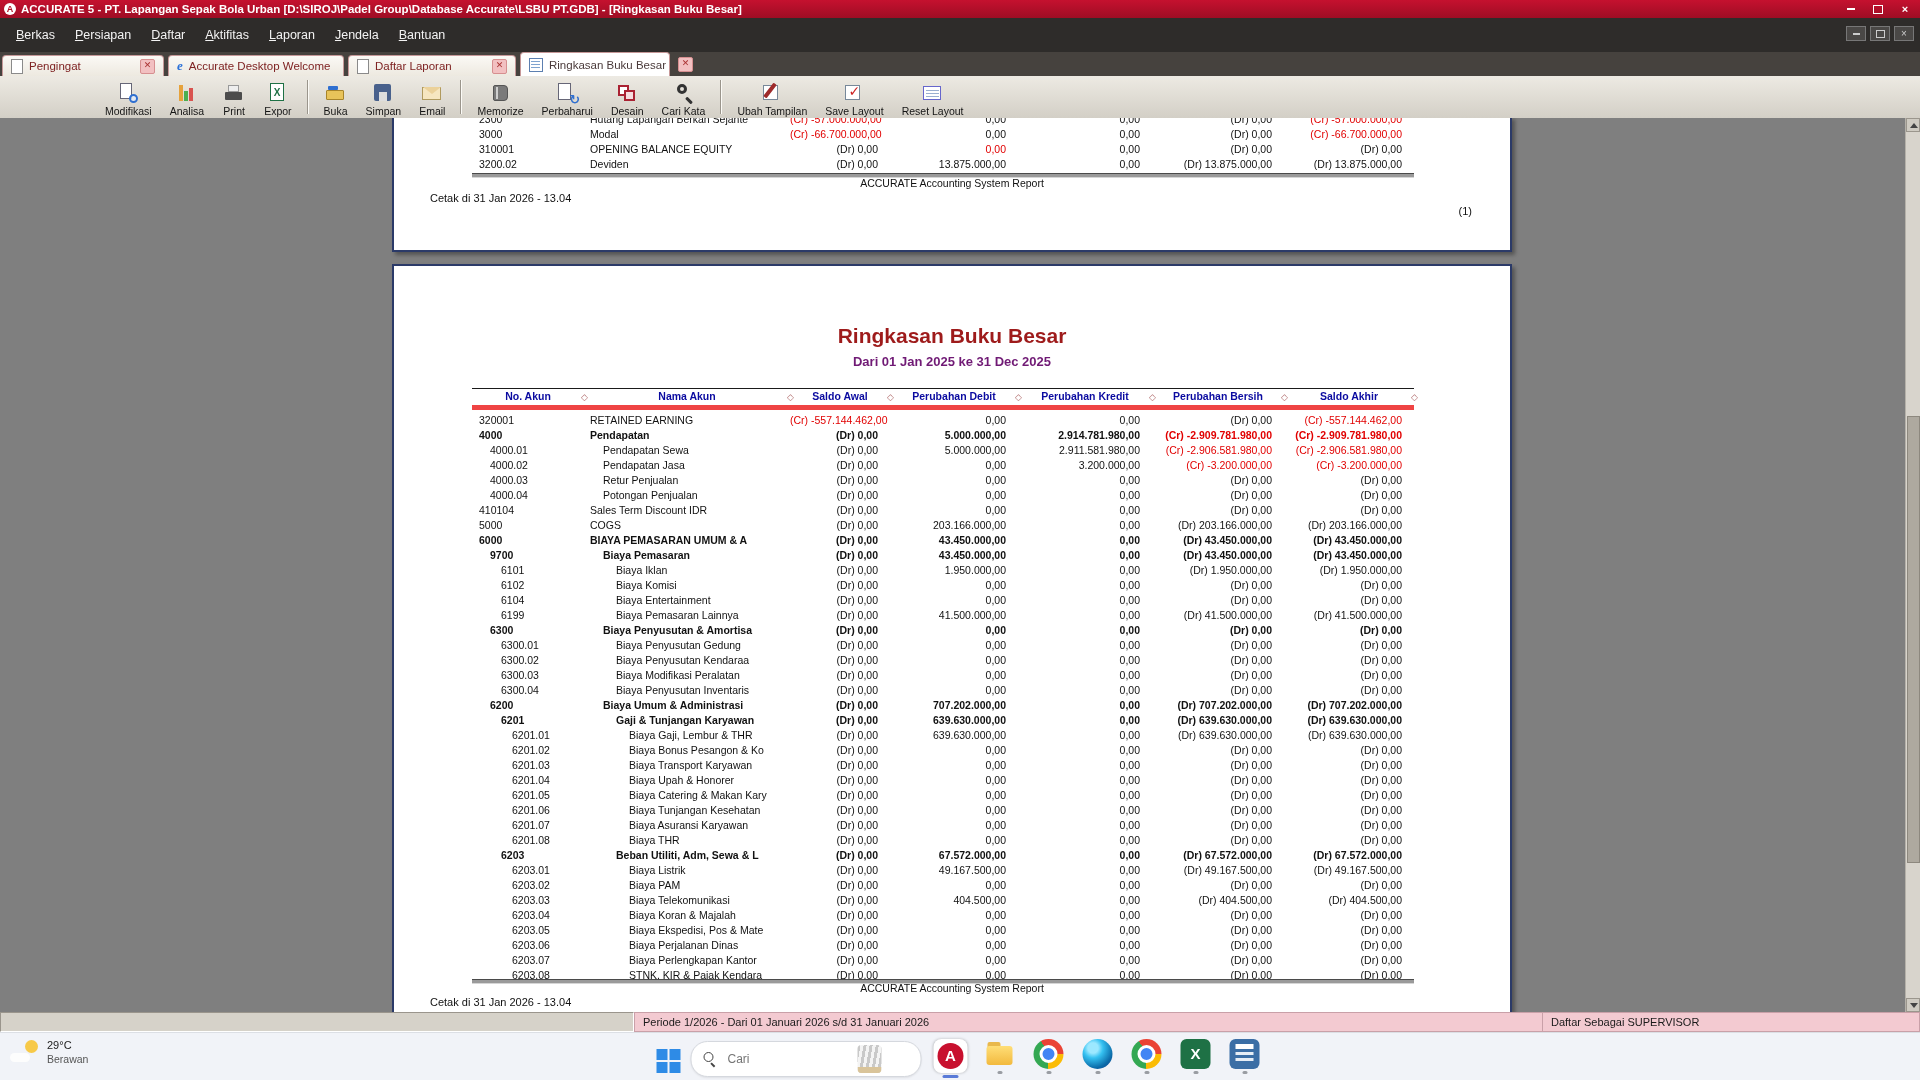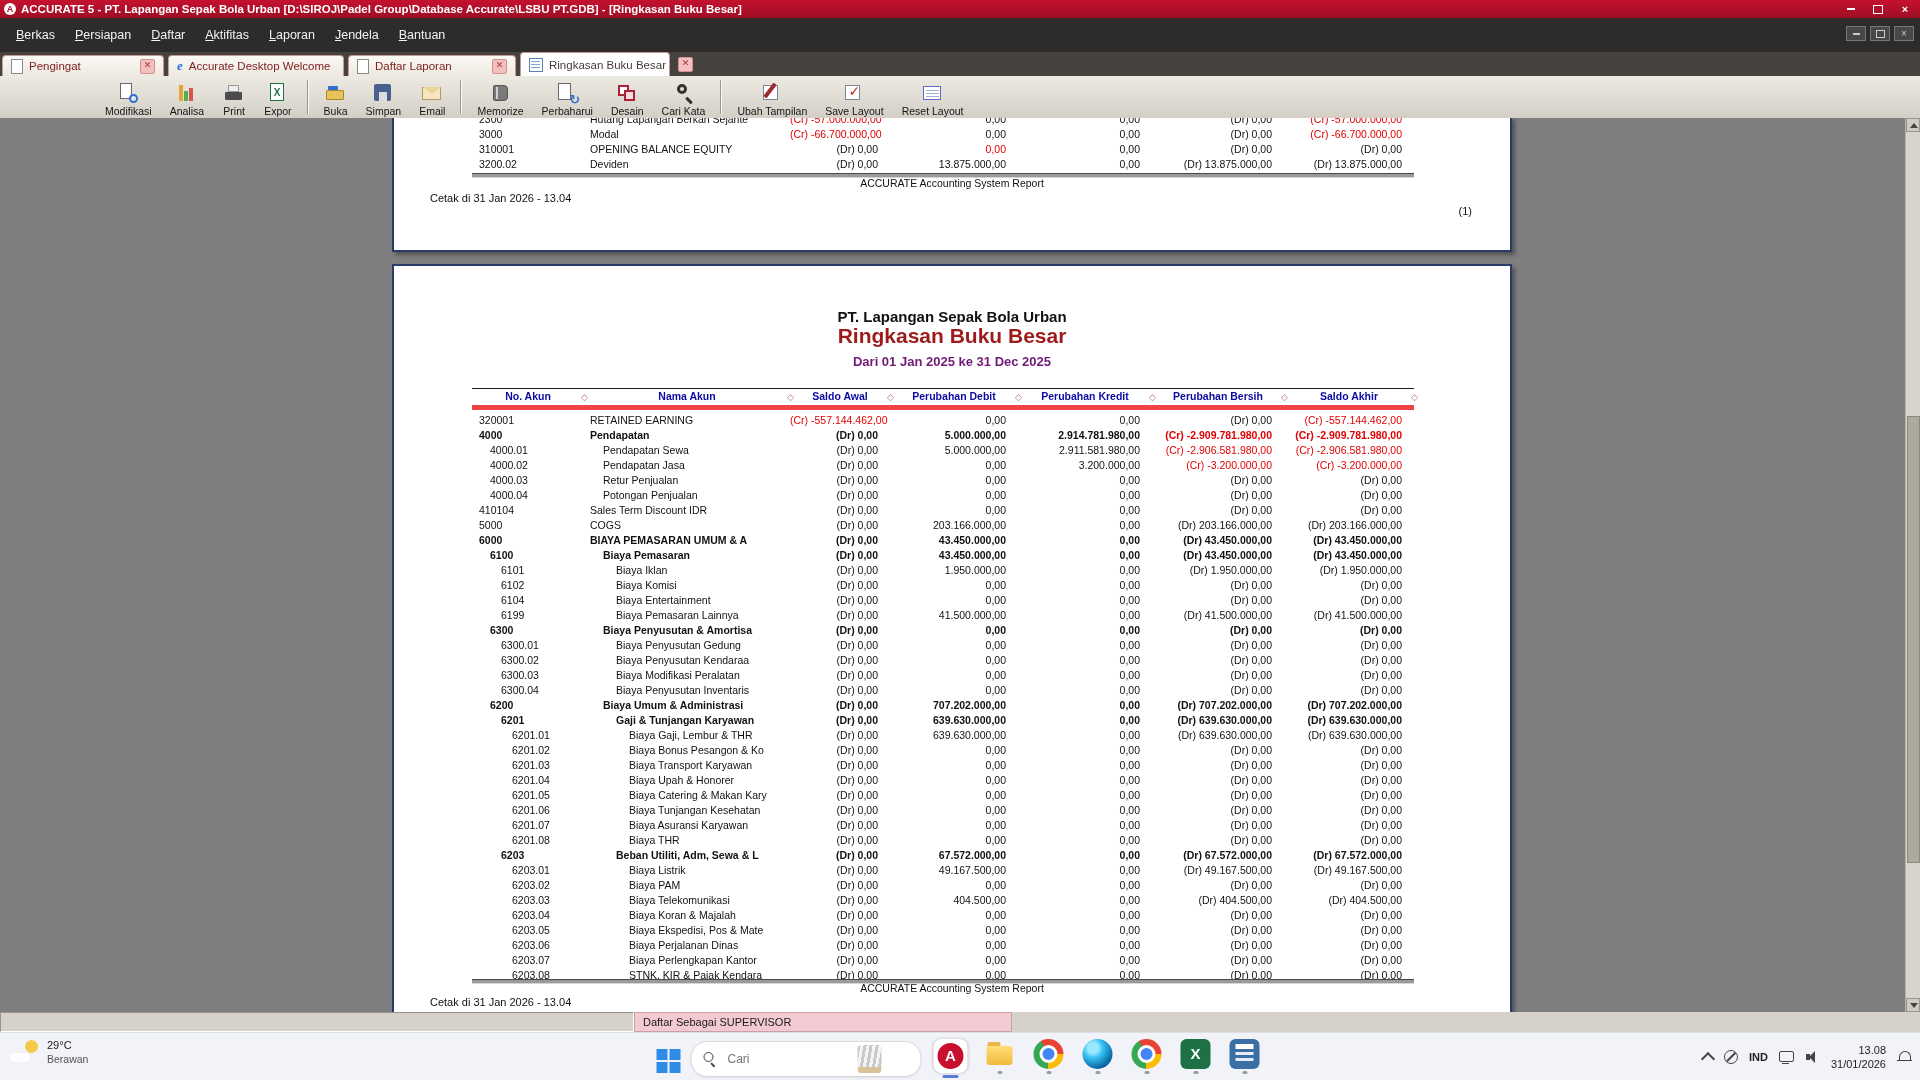--- a/index.html
+++ b/index.html
@@ -349,21 +349,20 @@
           </div>
         </div>
     </div>
     <div class="endline" style="top:57px"></div>
     <div class="pfoot-center" style="top:61px">ACCURATE Accounting System Report</div>
     <div class="pfoot-left" style="top:76px">Cetak di 31 Jan 2026 - 13.04</div>
     <div class="pfoot-num" style="top:89px">(1)</div>
   </div>
 
   <div class="page" id="page2">
-    <div class="rpt-company">PT. Lapangan Sepak Bola Urban</div>
     <div class="rpt-title">Ringkasan Buku Besar</div>
     <div class="rpt-period">Dari 01 Jan 2025 ke 31 Dec 2025</div>
     <div class="rtable" style="top:122px">
       <div class="thead" id="p2head">
           <div class="th">No. Akun<span class="dia">◇</span></div>
           <div class="th">Nama Akun<span class="dia">◇</span></div>
           <div class="th">Saldo Awal<span class="dia">◇</span></div>
           <div class="th">Perubahan Debit<span class="dia">◇</span></div>
           <div class="th">Perubahan Kredit<span class="dia">◇</span></div>
           <div class="th">Perubahan Bersih<span class="dia">◇</span></div>
@@ -445,21 +444,21 @@
           <div class="trow b">
             <div class="td-no" style="padding-left: 7px;">6000</div>
             <div class="td-name" style="padding-left: 6px;">BIAYA PEMASARAN UMUM &amp; A</div>
             <div class="td-num">(Dr) 0,00</div>
             <div class="td-num">43.450.000,00</div>
             <div class="td-num">0,00</div>
             <div class="td-num">(Dr) 43.450.000,00</div>
             <div class="td-num">(Dr) 43.450.000,00</div>
           </div>
           <div class="trow b">
-            <div class="td-no" style="padding-left: 18px;">6100</div>
+            <div class="td-no" style="padding-left: 18px;">9700</div>
             <div class="td-name" style="padding-left: 19px;">Biaya Pemasaran</div>
             <div class="td-num">(Dr) 0,00</div>
             <div class="td-num">43.450.000,00</div>
             <div class="td-num">0,00</div>
             <div class="td-num">(Dr) 43.450.000,00</div>
             <div class="td-num">(Dr) 43.450.000,00</div>
           </div>
           <div class="trow">
             <div class="td-no" style="padding-left: 29px;">6101</div>
             <div class="td-name" style="padding-left: 32px;">Biaya Iklan</div>
@@ -722,20 +721,21 @@
 
   <div id="vscroll">
     <div class="sarrow" id="sarrow-up"></div>
     <div id="sthumb"></div>
     <div class="sarrow" id="sarrow-dn"></div>
   </div>
 </div>
 
 <div id="statusbar">
   <div class="sb-left"></div>
+  <div class="sb-mid">Periode 1/2026 - Dari 01 Januari 2026 s/d 31 Januari 2026</div>
   <div class="sb-right">Daftar Sebagai SUPERVISOR</div>
 </div>
 
 <div id="taskbar">
   <div id="weather">
     <span class="wicon"></span>
     <span class="wtext">
       <div>29°C</div>
       <div class="sub">Berawan</div>
     </span>
@@ -773,25 +773,13 @@
           <span class="ik ik-excel"></span>
           <span class="dot"></span>
         </div>
         <div class="appslot">
           <span class="ik ik-calc"></span>
           <span class="dot"></span>
         </div>
       </div>
   </div>
 
-  <div id="tray">
-    <span class="chev"></span>
-    <span class="dnd"></span>
-    <span class="lang">IND</span>
-    <span class="mon"></span>
-    <span class="spk"></span>
-    <span class="clock">
-      <div>13.08</div>
-      <div>31/01/2026</div>
-    </span>
-    <span class="belli"></span>
-  </div>
 </div>
 
 </body></html>

